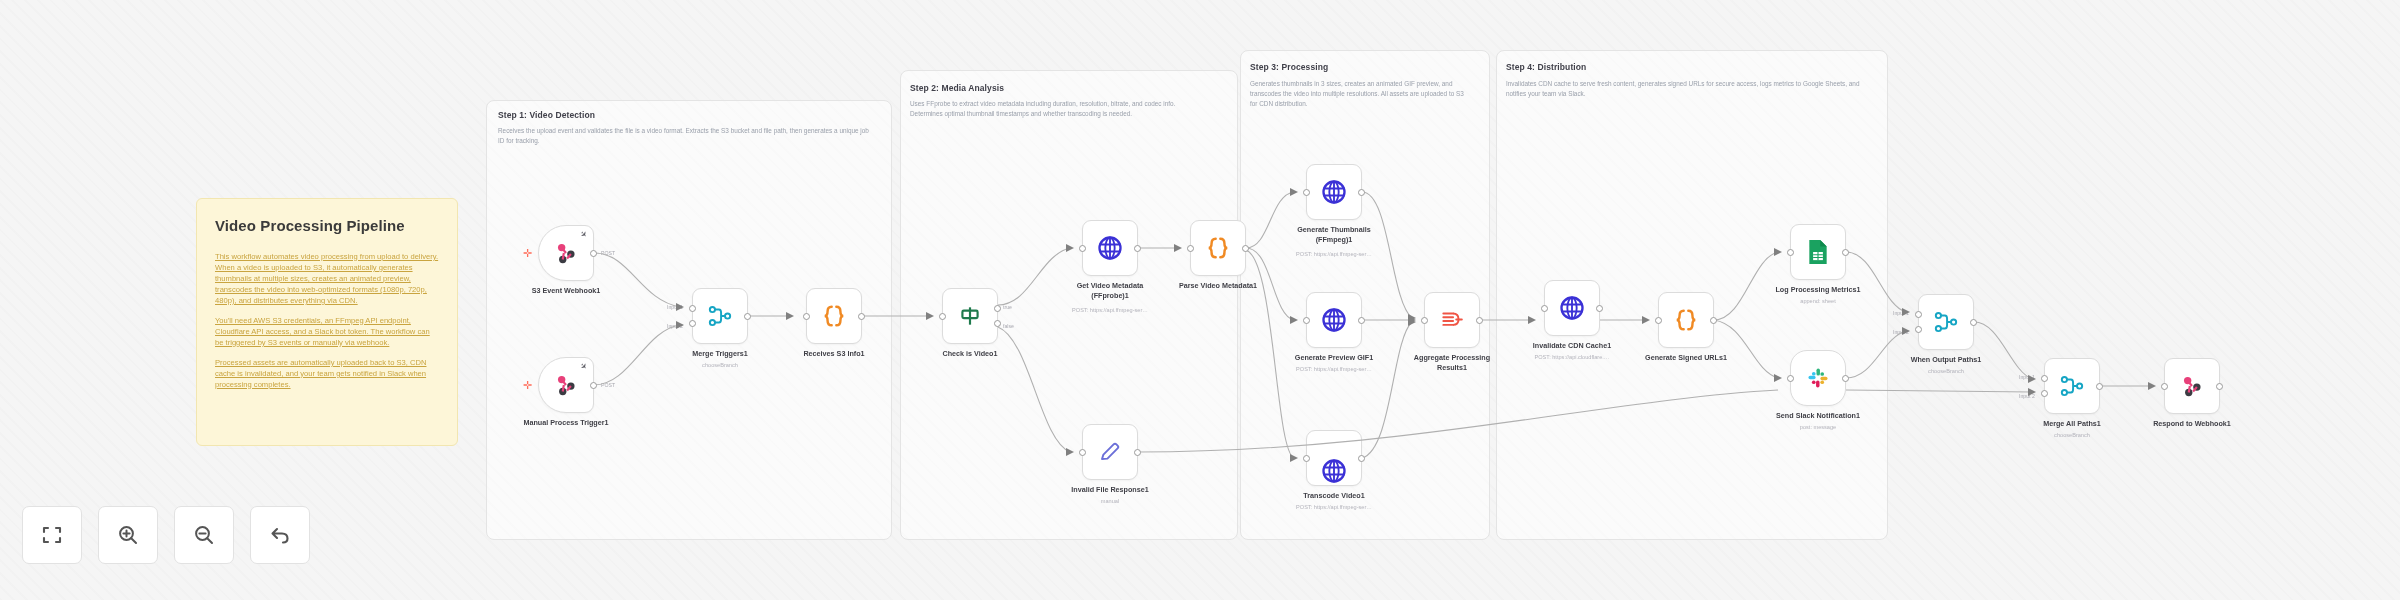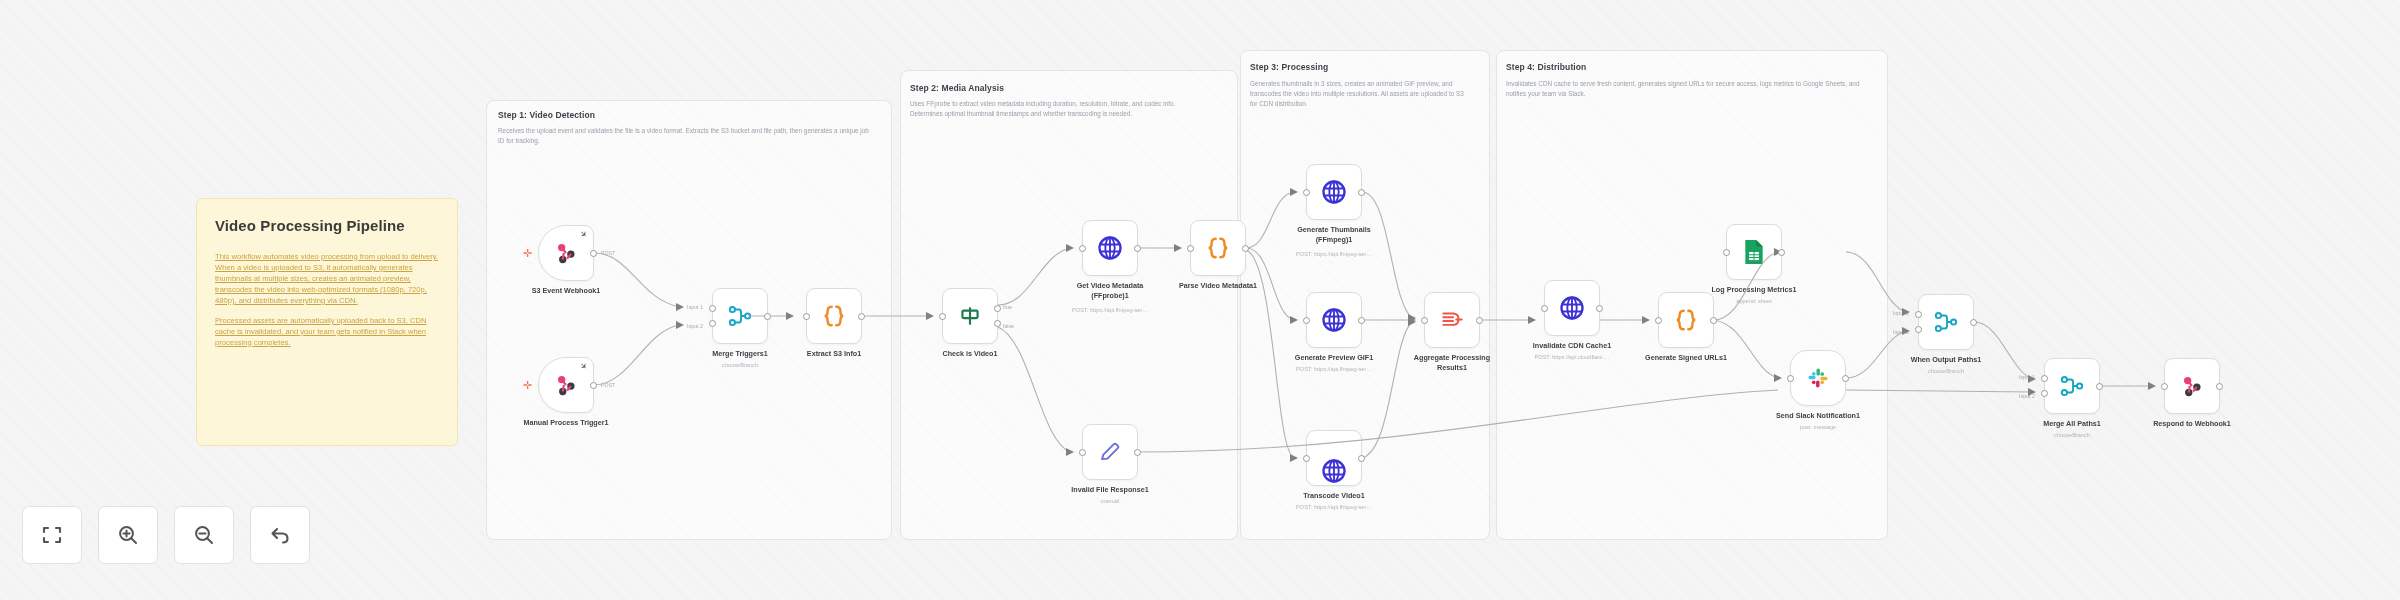--- a/index.html
+++ b/index.html
@@ -197,20 +197,21 @@
 
     <path d="M 1138 452 C 1400 452 1600 400 1778 390"></path>
 
     <path d="M 2100 386 L 2152 386"></path>
     <polygon points="2148,382 2156,386 2148,390"></polygon>
   </svg>
 
   <div class="sticky" style="left:196px; top:198px; width:262px; height:248px;">
     <div class="sticky-title">Video Processing Pipeline</div>
     <div class="sticky-p">This workflow automates video processing from upload to delivery. When a video is uploaded to S3, it automatically generates thumbnails at multiple sizes, creates an animated preview, transcodes the video into web-optimized formats (1080p, 720p, 480p), and distributes everything via CDN.</div>
+    <div class="sticky-p">You'll need AWS S3 credentials, an FFmpeg API endpoint, Cloudflare API access, and a Slack bot token. The workflow can be triggered by S3 events or manually via webhook.</div>
     <div class="sticky-p">Processed assets are automatically uploaded back to S3, CDN cache is invalidated, and your team gets notified in Slack when processing completes.</div>
   </div>
 
   <div class="step" style="left:486px; top:100px; width:406px; height:440px;"></div>
   <div class="step-title" style="left:498px; top:110px;">Step 1: Video Detection</div>
   <div class="step-desc" style="left:498px; top:126px; width:378px;">Receives the upload event and validates the file is a video format. Extracts the S3 bucket and file path, then generates a unique job ID for tracking.</div>
 
   <div class="step" style="left:900px; top:70px; width:338px; height:470px;"></div>
   <div class="step-title" style="left:910px; top:83px;">Step 2: Media Analysis</div>
   <div class="step-desc" style="left:910px; top:99px; width:296px;">Uses FFprobe to extract video metadata including duration, resolution, bitrate, and codec info. Determines optimal thumbnail timestamps and whether transcoding is needed.</div>
@@ -244,21 +245,21 @@
       <circle cx="8" cy="7" r="3.4" fill="#e8407a"></circle>
       <circle cx="16.5" cy="13" r="3.4" fill="#3b3b42"></circle>
       <circle cx="9" cy="18" r="3.4" fill="#3b3b42"></circle>
       <path d="M8 7 L12 12 M16.5 13 L13 17 M9 18 L10 12" stroke="#e8407a" stroke-width="2" fill="none"></path>
     </svg>
     <span class="port out"></span>
     <span class="port-label" style="left:62px; top:24px;">POST</span>
     <span class="node-label">Manual Process Trigger1</span>
   </div>
 
-  <div class="node" style="left:692px; top:288px;margin-left:20px;">
+  <div class="node" style="left:692px; top:288px;">
     <svg width="26" height="26" viewBox="0 0 24 24">
       <circle cx="5" cy="6" r="2.4" fill="none" stroke="#16a5c4" stroke-width="1.8"></circle>
       <circle cx="5" cy="18" r="2.4" fill="none" stroke="#16a5c4" stroke-width="1.8"></circle>
       <circle cx="19" cy="12" r="2.4" fill="none" stroke="#16a5c4" stroke-width="1.8"></circle>
       <path d="M7.4 6 H11 Q13 6 13 9 V15 Q13 18 11 18 H7.4 M13 12 H16.6" stroke="#16a5c4" stroke-width="1.8" fill="none"></path>
     </svg>
     <span class="port in p1"></span>
     <span class="port in p2"></span>
     <span class="port out"></span>
     <span class="port-label" style="left:-26px; top:15px;">Input 1</span>
@@ -267,21 +268,21 @@
     <span class="node-sub" style="top:73px;">chooseBranch</span>
   </div>
 
   <div class="node" style="left:806px; top:288px;">
     <svg width="28" height="28" viewBox="0 0 24 24">
       <path d="M10 4 Q6.5 4 6.5 8 Q6.5 12 4 12 Q6.5 12 6.5 16 Q6.5 20 10 20" stroke="#f08a24" stroke-width="2.1" fill="none" stroke-linecap="round"></path>
       <path d="M14 4 Q17.5 4 17.5 8 Q17.5 12 20 12 Q17.5 12 17.5 16 Q17.5 20 14 20" stroke="#f08a24" stroke-width="2.1" fill="none" stroke-linecap="round"></path>
     </svg>
     <span class="port in"></span>
     <span class="port out"></span>
-    <span class="node-label">Extract S3 Info1</span>
+    <span class="node-label">Receives S3 Info1</span>
   </div>
 
   <div class="node" style="left:942px; top:288px;">
     <svg width="26" height="26" viewBox="0 0 24 24">
       <rect x="5" y="7" width="14" height="7" rx="1.2" fill="none" stroke="#1f7a4d" stroke-width="2"></rect>
       <path d="M12 4 V20" stroke="#1f7a4d" stroke-width="2"></path>
     </svg>
     <span class="port in"></span>
     <span class="port out p1"></span>
     <span class="port out p2"></span>
@@ -384,21 +385,21 @@
   <div class="node" style="left:1658px; top:292px;">
     <svg width="28" height="28" viewBox="0 0 24 24">
       <path d="M10 4 Q6.5 4 6.5 8 Q6.5 12 4 12 Q6.5 12 6.5 16 Q6.5 20 10 20" stroke="#f08a24" stroke-width="2.1" fill="none" stroke-linecap="round"></path>
       <path d="M14 4 Q17.5 4 17.5 8 Q17.5 12 20 12 Q17.5 12 17.5 16 Q17.5 20 14 20" stroke="#f08a24" stroke-width="2.1" fill="none" stroke-linecap="round"></path>
     </svg>
     <span class="port in"></span>
     <span class="port out"></span>
     <span class="node-label">Generate Signed URLs1</span>
   </div>
 
-  <div class="node" style="left:1726px; top:224px;">
+  <div class="node" style="left:1790px; top:224px;">
     <svg width="24" height="26" viewBox="0 0 20 24">
       <path d="M2 1 H12 L18 7 V23 H2 Z" fill="#1aa260"></path>
       <path d="M12 1 L18 7 H12 Z" fill="#0f8a4d"></path>
       <rect x="5.5" y="12" width="9" height="7.5" fill="#fff"></rect>
       <path d="M5.5 14.5 H14.5 M5.5 17 H14.5 M10 12 V19.5" stroke="#1aa260" stroke-width="1"></path>
     </svg>
     <span class="port in"></span>
     <span class="port out"></span>
     <span class="node-label">Log Processing Metrics1</span>
     <span class="node-sub" style="top:73px;">append: sheet</span>

